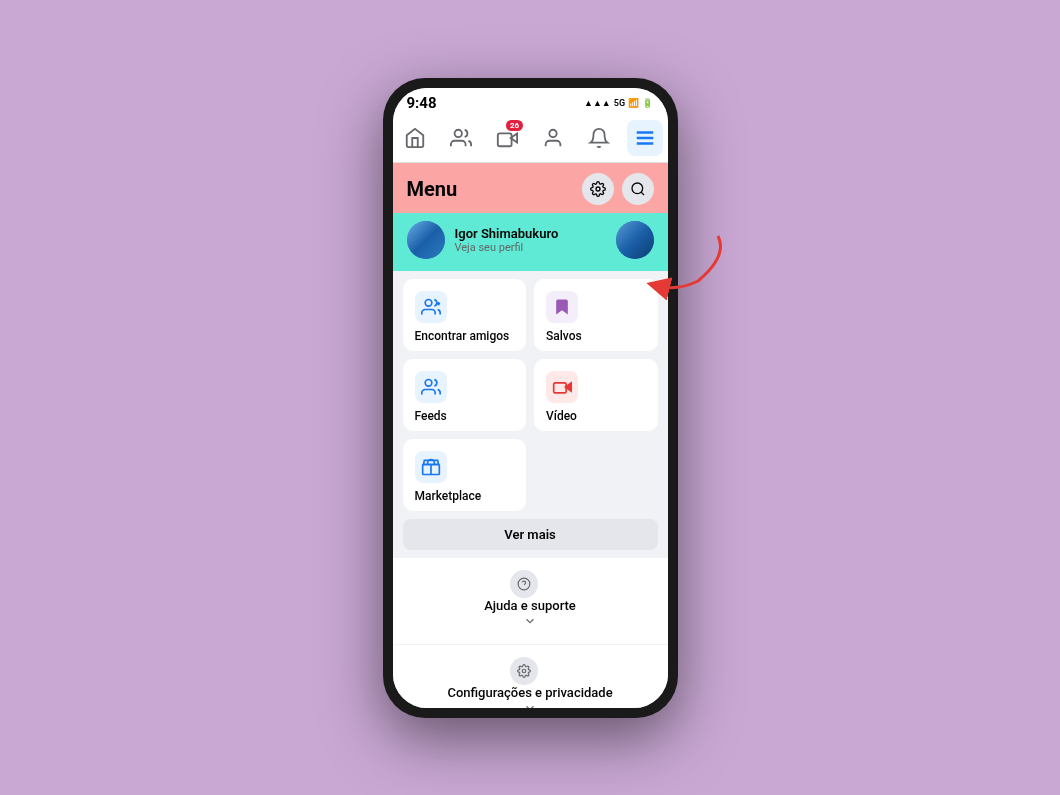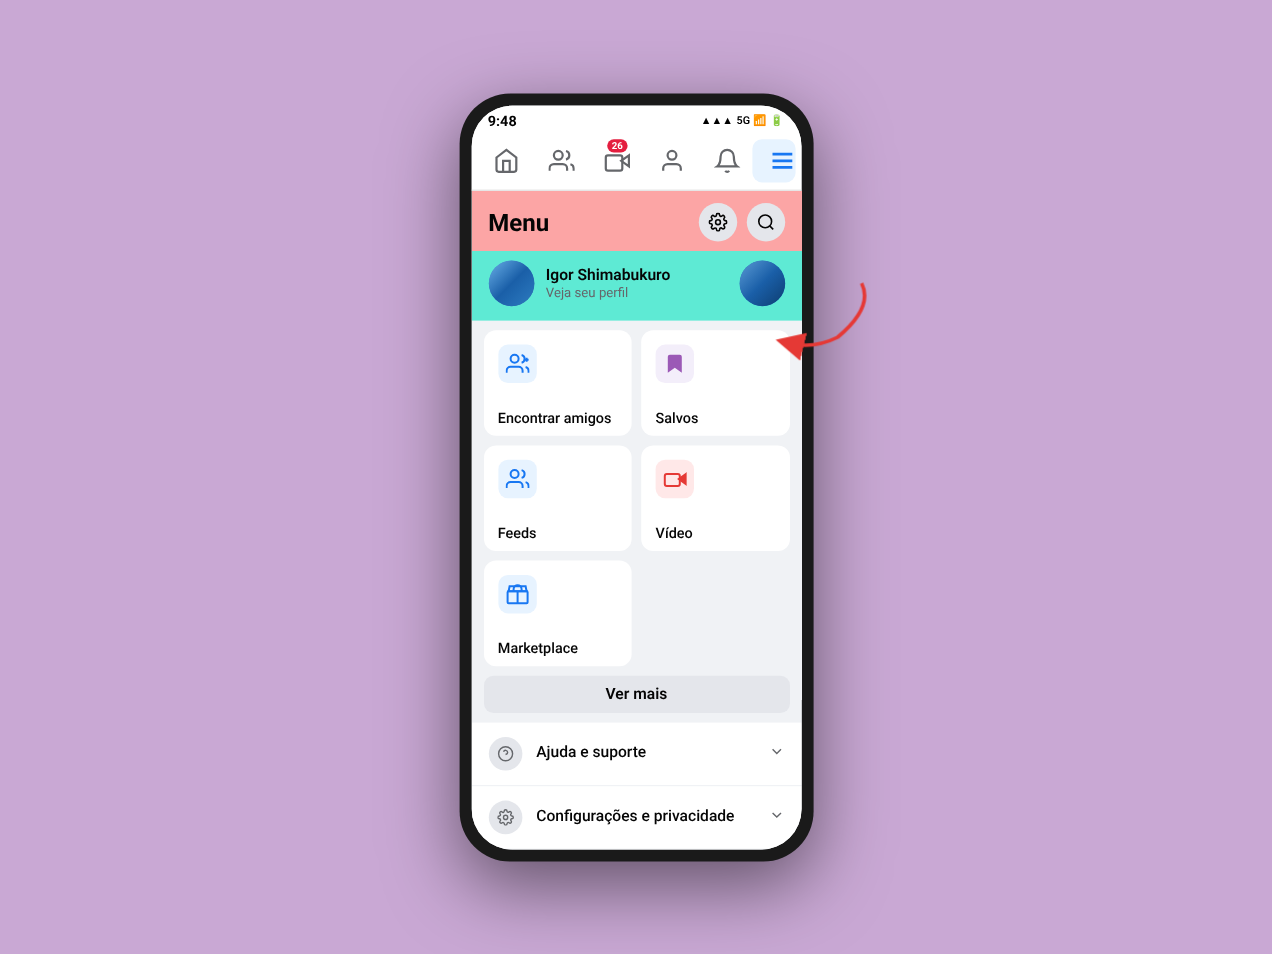--- a/index.html
+++ b/index.html
@@ -32,36 +32,36 @@
     }
     .status-bar {
       background: #fff;
       display: flex;
       align-items: center;
       justify-content: space-between;
       padding: 6px 14px 2px;
       font-size: 10px;
       font-weight: 600;
     }
-    .status-bar .time { font-size: 12px; font-weight: 700; }
+    .status-bar .time { font-size: 15px; font-weight: 700; }
     .status-icons { display: flex; align-items: center; gap: 3px; font-size: 9px; }
     .nav-bar {
       background: #fff;
       display: flex;
       align-items: center;
       justify-content: space-around;
       padding: 6px 0 6px;
       border-bottom: 1px solid #e0e0e0;
     }
     .nav-icon {
       width: 36px;
       height: 36px;
       display: flex;
       align-items: center;
-      justify-content: flex-end;
+      justify-content: center;
       position: relative;
       cursor: pointer;
     }
     .nav-icon svg { width: 22px; height: 22px; }
     .nav-icon:not(.active) svg { stroke: #65676b; fill: none; }
     .badge {
       position: absolute;
       top: 0; right: 2px;
       background: #e41e3f;
       color: #fff;
@@ -146,21 +146,21 @@
       display: grid;
       grid-template-columns: 1fr 1fr;
       gap: 8px;
     }
     .grid-item {
       background: #fff;
       border-radius: 10px;
       padding: 12px 12px 8px;
       display: flex;
       flex-direction: column;
-      gap: 20px;
+      gap: 4px;
       cursor: pointer;
     }
     .grid-item-icon {
       width: 32px; height: 32px;
       border-radius: 8px;
       display: flex; align-items: center; justify-content: center;
     }
     .grid-item-label {
       font-size: 12px;
       font-weight: 500;
@@ -181,20 +181,21 @@
     .list-section {
       background: #fff;
       margin: 0 0 4px;
     }
     .list-item {
       display: flex;
       align-items: center;
       padding: 12px 14px;
       border-bottom: 1px solid #f0f2f5;
       cursor: pointer;
+      flex-direction: column;
     }
     .list-item-icon {
       width: 28px; height: 28px;
       border-radius: 50%;
       background: #e4e6eb;
       display: flex; align-items: center; justify-content: center;
       margin-right: 12px;
     }
     .list-item-icon svg { width: 14px; height: 14px; }
     .list-item-text {

